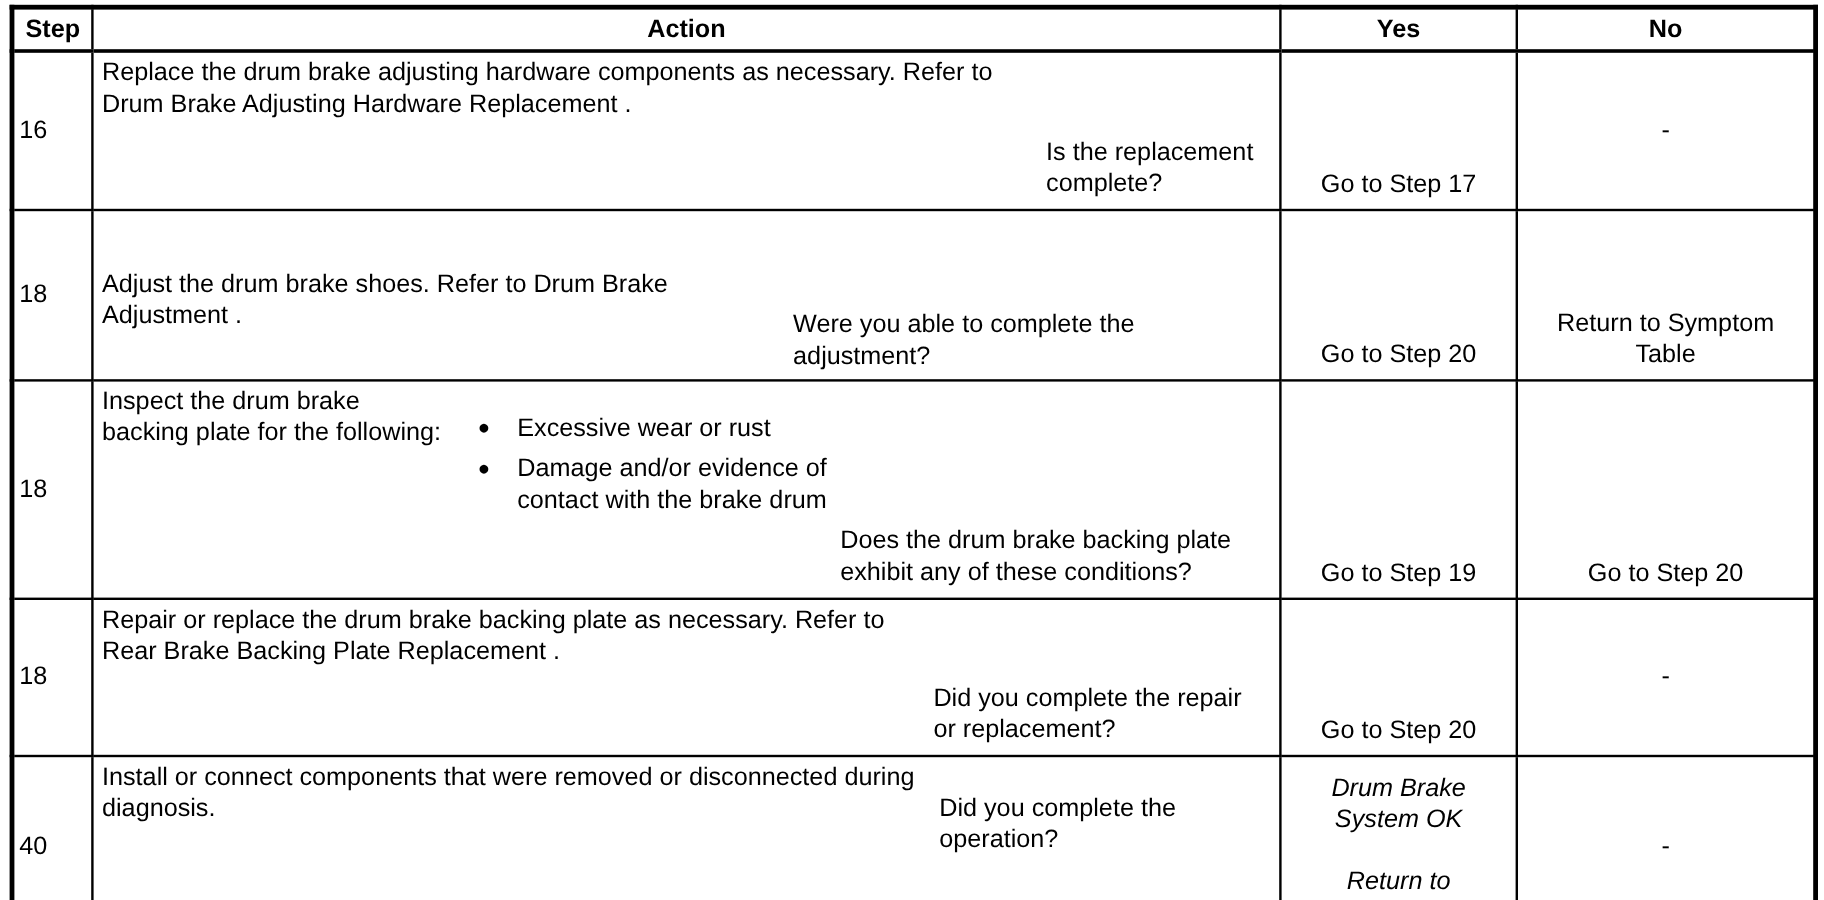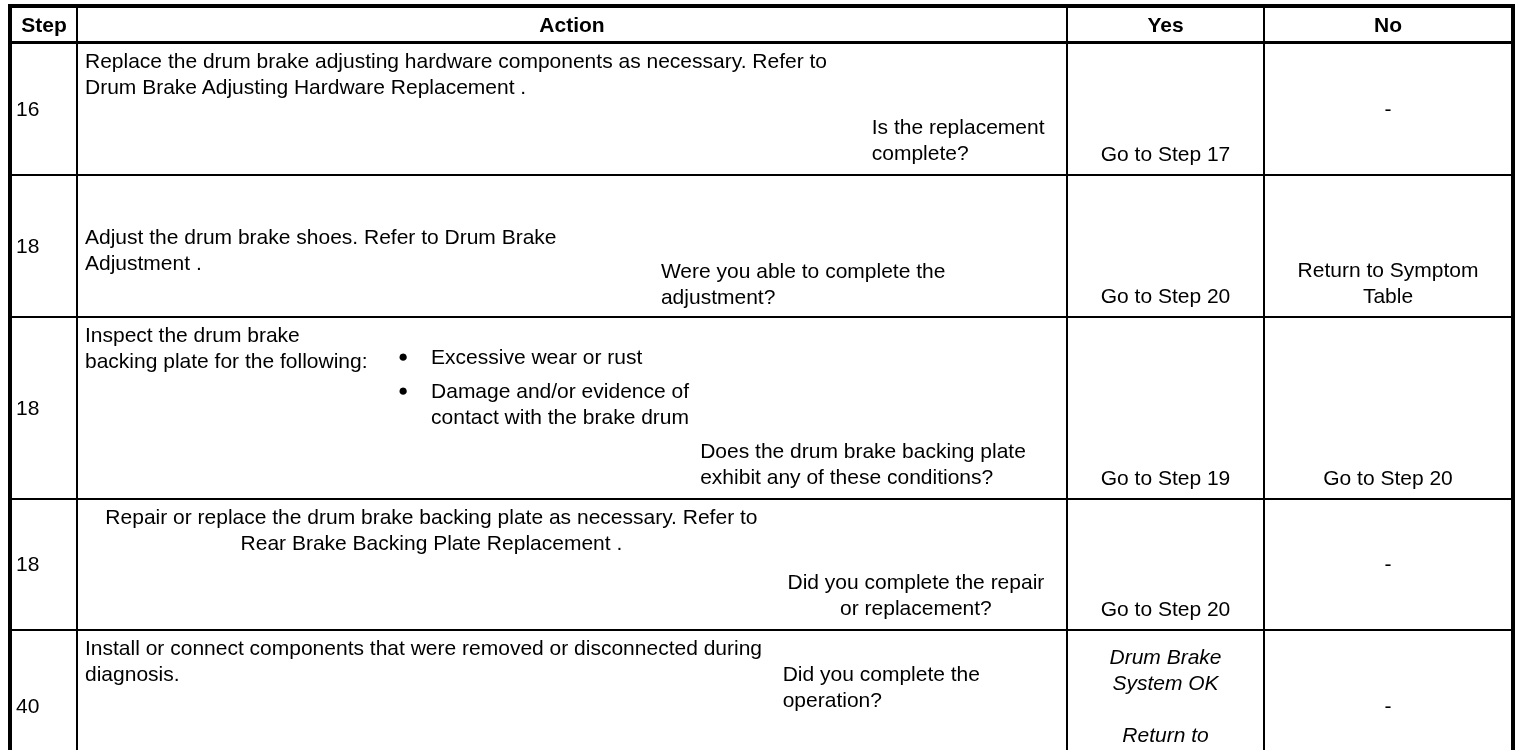--- a/index.html
+++ b/index.html
@@ -48,21 +48,21 @@
   td.action-cell {
     padding: 4px 12px 6px 7px;
   }
   .action-flex {
     display: flex;
     flex-direction: row;
   }
   .h16 { height: 118px; }
   .h17 { height: 86px; margin-top: 44px; }
   .h18 { height: 168px; }
-  .h19 { height: 117px; text-align: center; }
+  .h19 { height: 117px; }
   .h20 { height: 140px; }
   .action-flex p { margin: 0; }
   .question.push { margin-top: auto; }
   .question.gap { margin-top: 26px; }
 
   ul.bullets {
     list-style: none;
     margin: 22px 0 0 0;
     padding: 0;
   }

